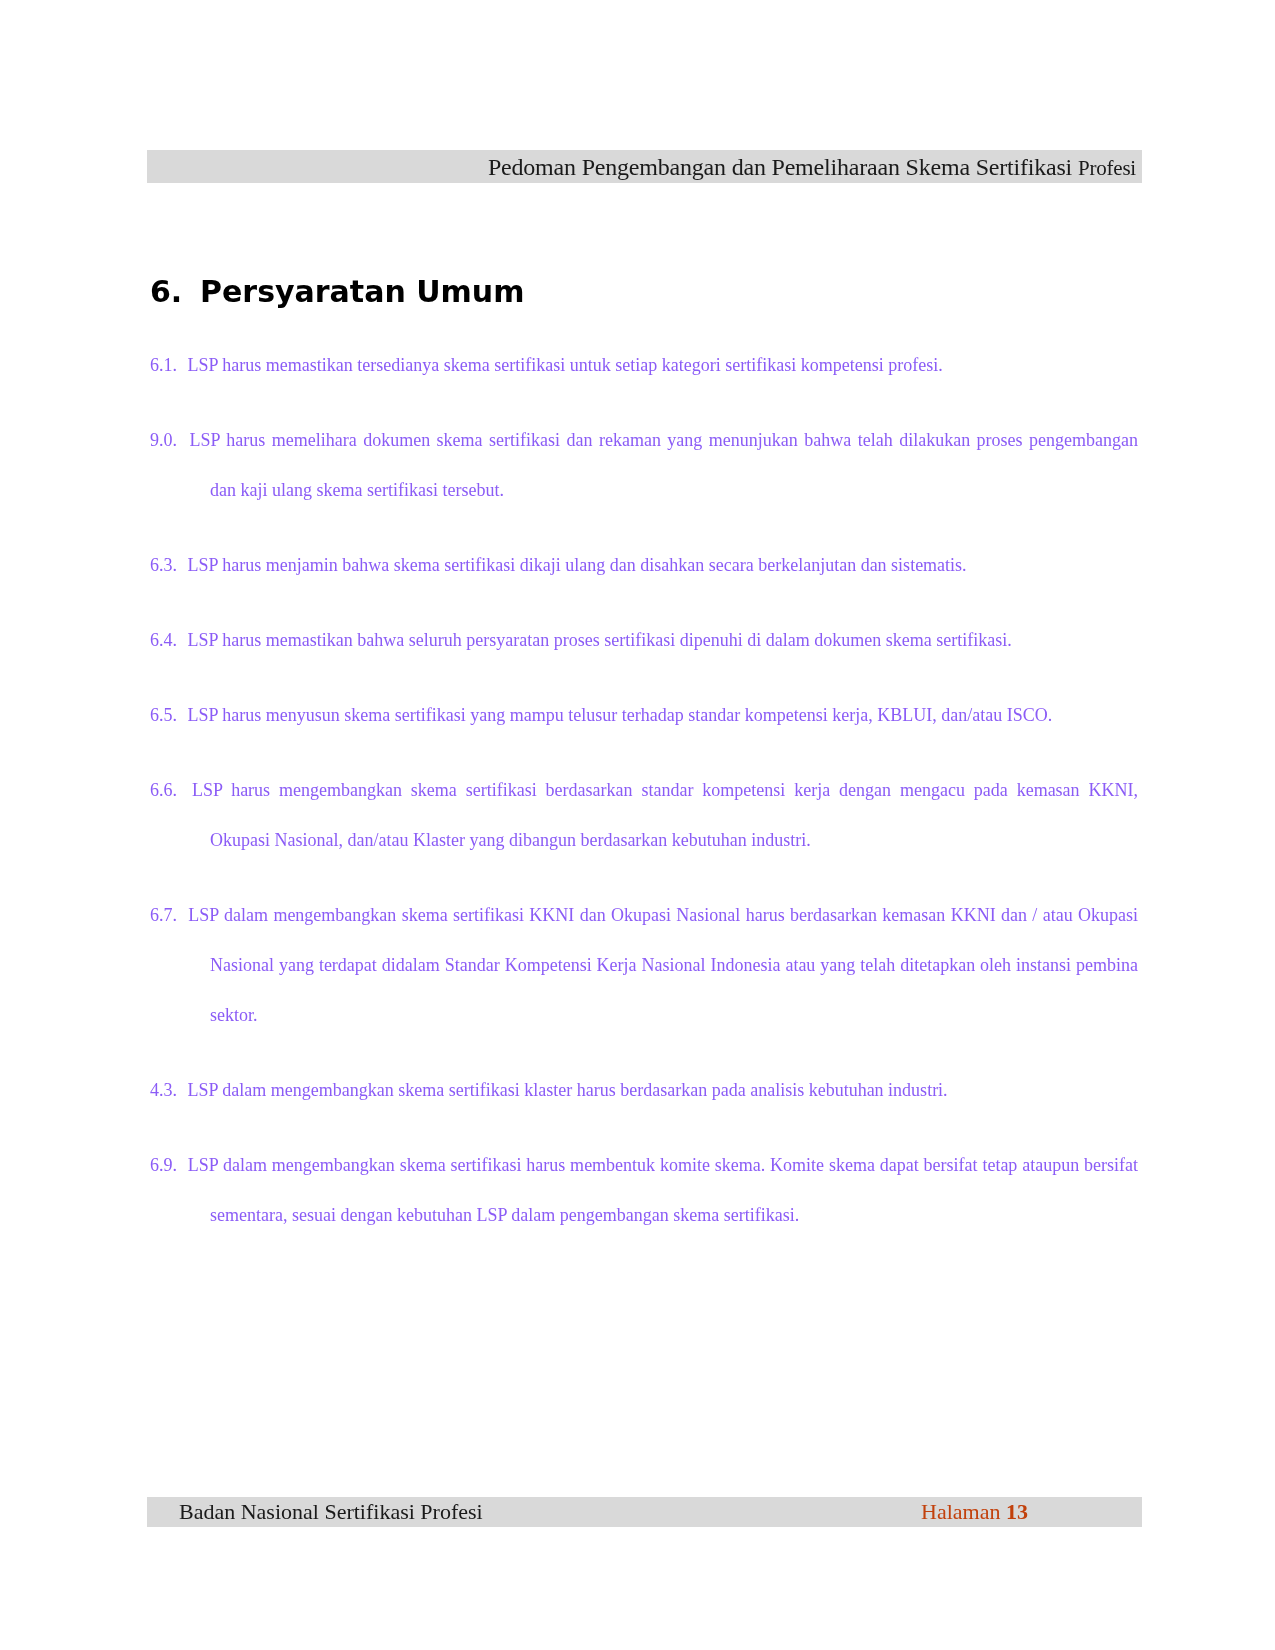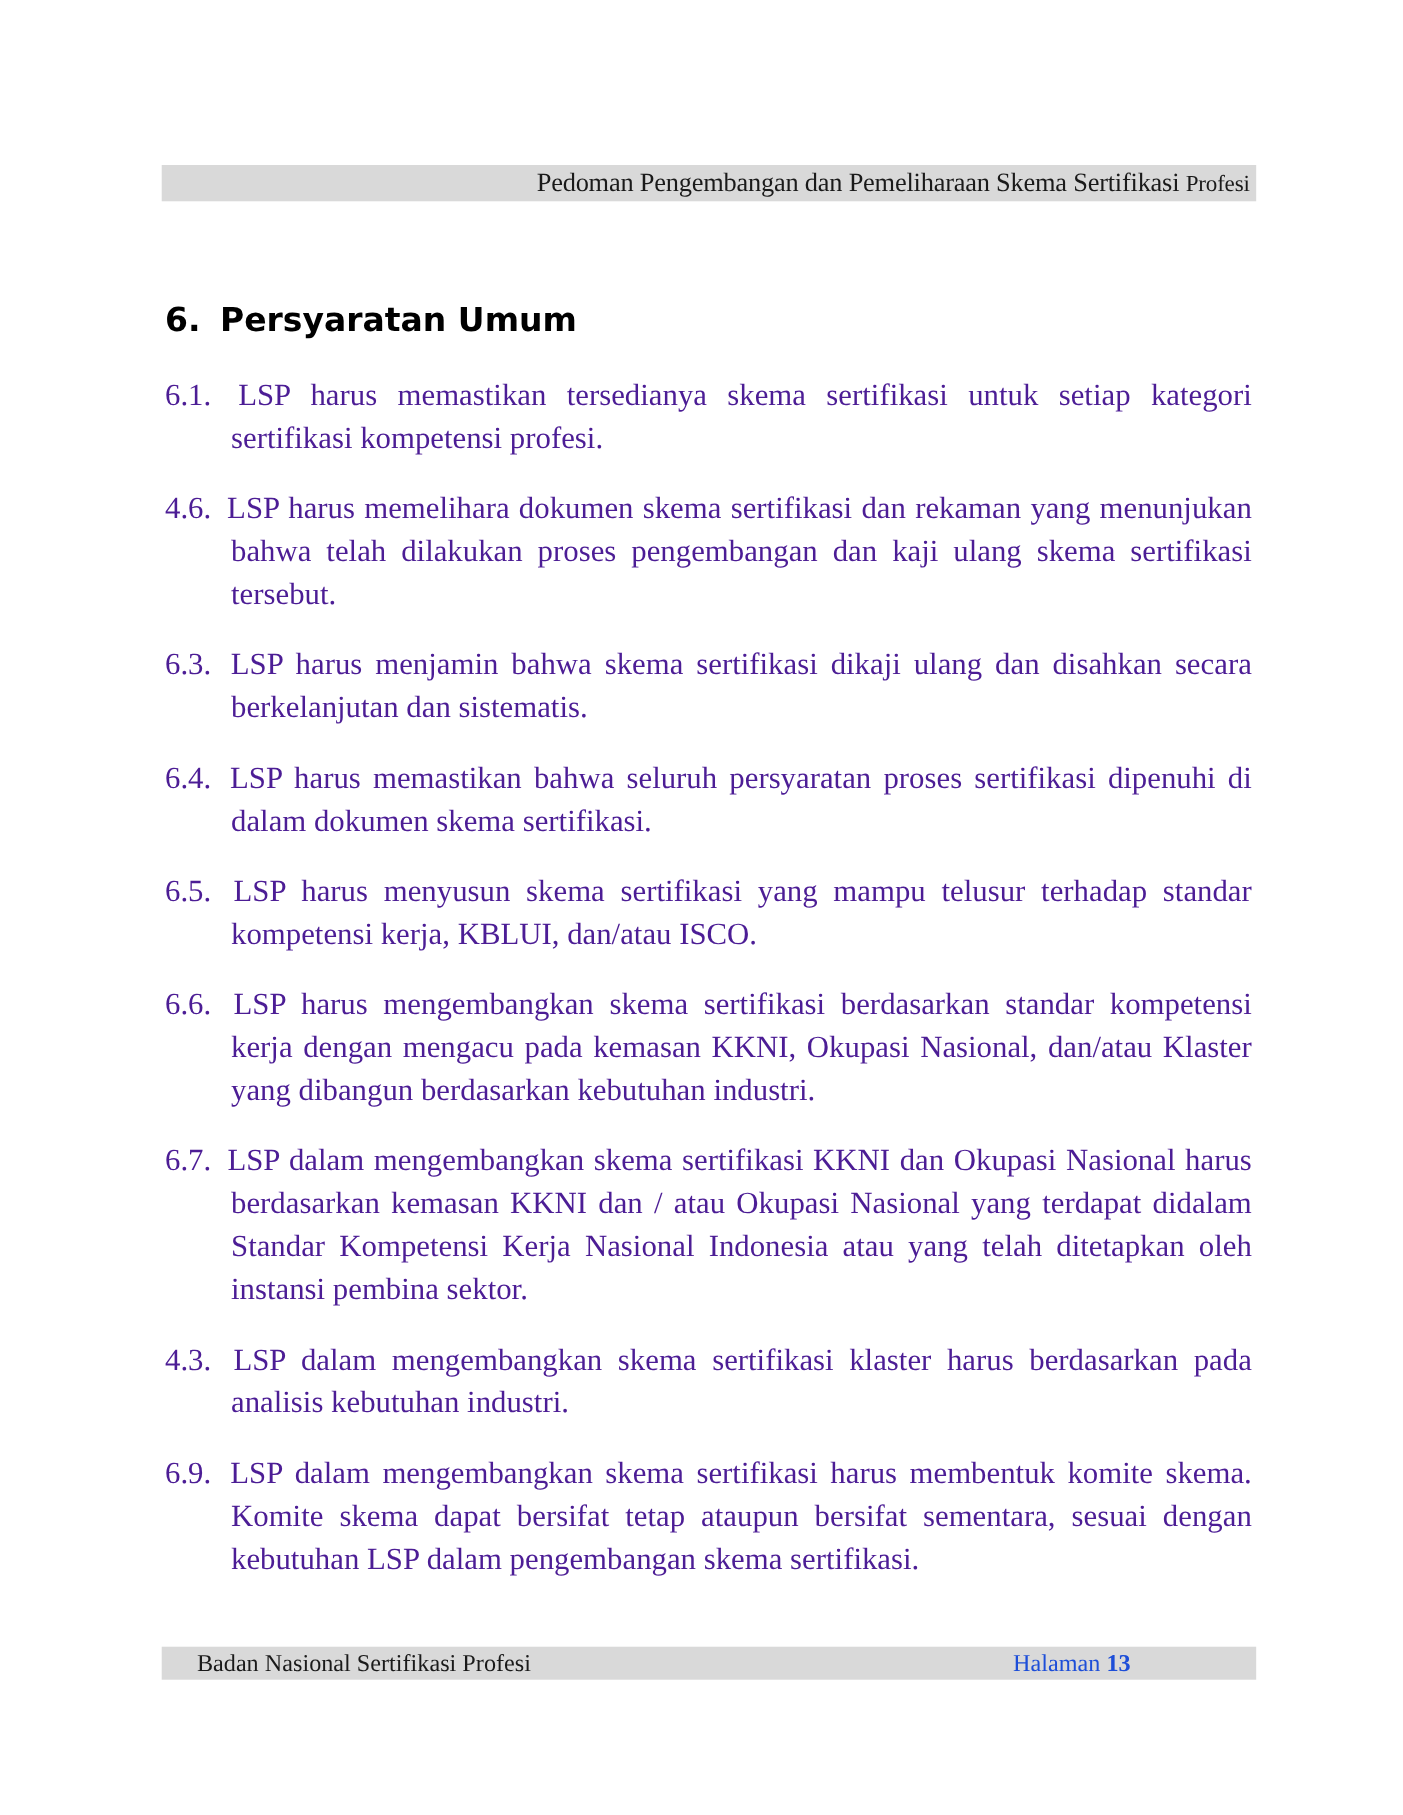--- a/index.html
+++ b/index.html
@@ -59,26 +59,26 @@
     }
     .items {
       position: absolute;
       left: 150px;
       top: 340px;
       width: 988px;
     }
     .item {
       position: relative;
       font-family: "Liberation Serif", "DejaVu Serif", serif;
-      font-size: 28px;
-      line-height: 39px;
+      font-size: 18px;
+      line-height: 50px;
       text-align: justify;
       text-indent: -60px;
       padding-left: 60px;
-      color: #4c1d95;
+      color: #8b5cf6;
       margin-bottom: 25px;
     }
     .item .num {
       margin-right: 6px;
     }
     .footer-band {
       position: absolute;
       left: 147px;
       top: 1497px;
       width: 995px;
@@ -97,21 +97,21 @@
       margin-left: 28px;
     }
     .footer-right {
       position: absolute;
       left: 774px;
       top: 2px;
       font-family: "Liberation Serif", "DejaVu Serif", serif;
       font-size: 22px;
       line-height: 26px;
       white-space: nowrap;
-      color: #1d4ed8;
+      color: #c2410c;
     }
     .footer-right .page-num {
       font-weight: bold;
     }
   </style>
 </head>
 <body>
 
 <div class="page">
 
@@ -125,21 +125,21 @@
   <div class="section-heading">
     <span class="num">6.</span><span>Persyaratan Umum</span>
   </div>
 
   <div class="items">
     <div class="item">
       <span class="num">6.1.</span>
       <span>LSP harus memastikan tersedianya skema sertifikasi untuk setiap kategori sertifikasi kompetensi profesi.</span>
     </div>
     <div class="item">
-      <span class="num">4.6.</span>
+      <span class="num">9.0.</span>
       <span>LSP harus memelihara dokumen skema sertifikasi dan rekaman yang menunjukan bahwa telah dilakukan proses  pengembangan dan kaji ulang skema sertifikasi tersebut.</span>
     </div>
     <div class="item">
       <span class="num">6.3.</span>
       <span>LSP harus menjamin bahwa skema sertifikasi dikaji ulang dan disahkan secara berkelanjutan dan sistematis.</span>
     </div>
     <div class="item">
       <span class="num">6.4.</span>
       <span>LSP harus memastikan bahwa seluruh persyaratan proses sertifikasi dipenuhi di dalam dokumen skema sertifikasi.</span>
     </div>

